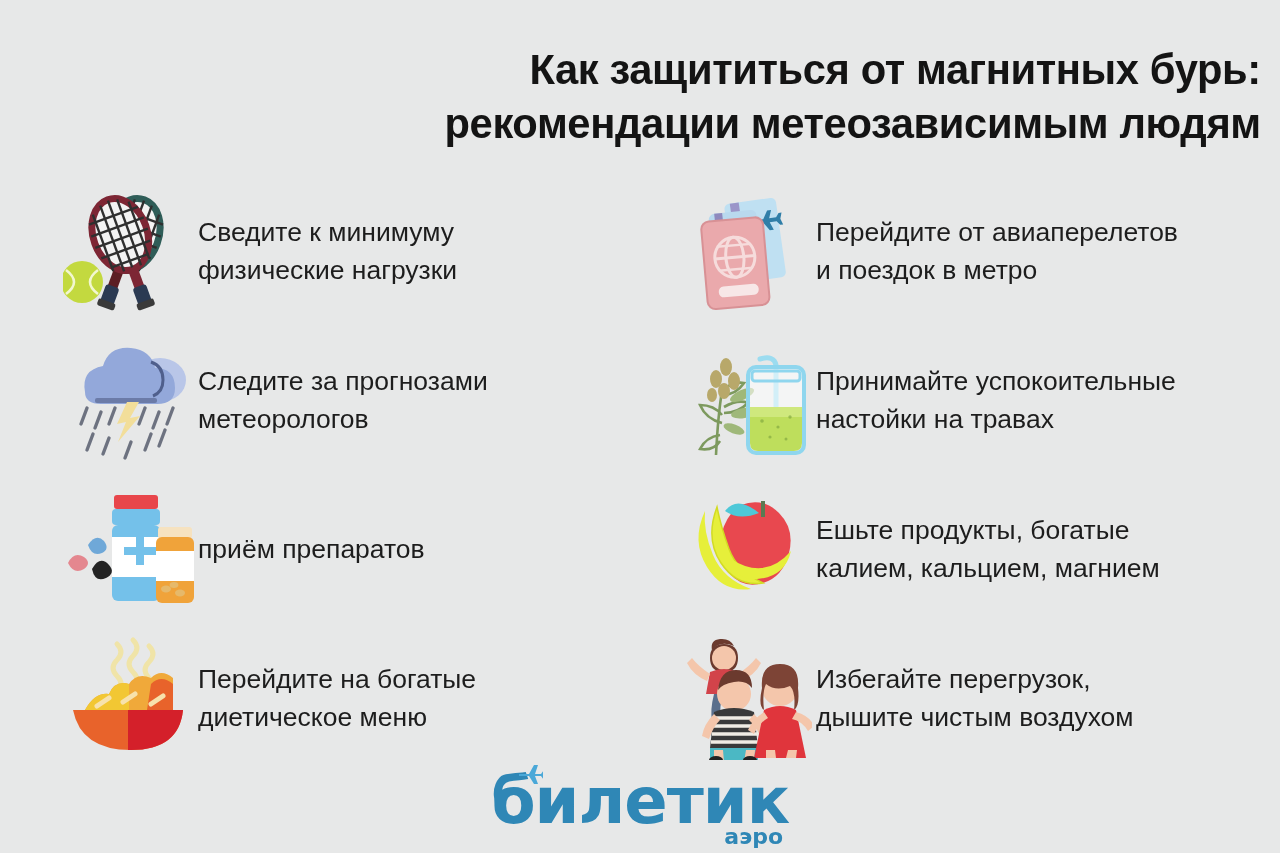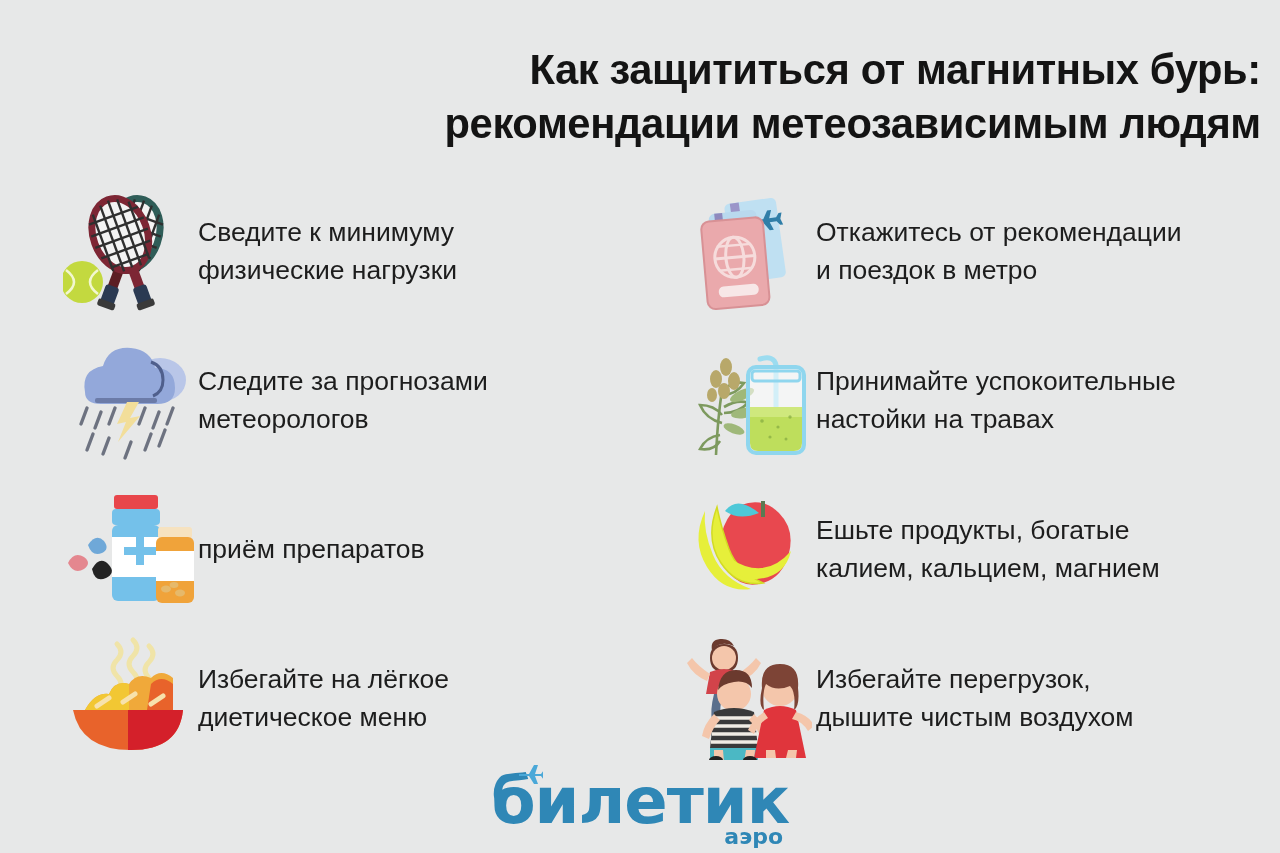--- a/index.html
+++ b/index.html
@@ -186,21 +186,21 @@
           <circle cx="53" cy="70" r="20" fill="none" stroke="#f6dcdc" stroke-width="3"></circle>
           <ellipse cx="53" cy="70" rx="9" ry="20" fill="none" stroke="#f6dcdc" stroke-width="3"></ellipse>
           <line x1="33" y1="70" x2="73" y2="70" stroke="#f6dcdc" stroke-width="3"></line>
           <line x1="36" y1="58" x2="70" y2="58" stroke="#f6dcdc" stroke-width="2.4"></line>
           <line x1="36" y1="82" x2="70" y2="82" stroke="#f6dcdc" stroke-width="2.4"></line>
           <rect x="34" y="98" width="40" height="11" rx="5" fill="#f7e7e7"></rect>
         </g>
       </svg>
     </div>
     <div class="tip-text">
-      <span class="l1">Откажитесь от рекомендации</span>
+      <span class="l1">Перейдите от авиаперелетов</span>
       <span class="l2">и поездок в метро</span>
     </div>
   </div>
 
   <div class="tip">
     <div class="tip-icon">
       <svg class="icon-svg" width="126" height="124" viewBox="0 0 126 124">
         <ellipse cx="95" cy="42" rx="26" ry="22" fill="#b9c6e8"></ellipse>
         <path d="M20 54 q-4 -22 18 -26 q6 -20 28 -18 q20 2 24 20 q20 0 20 20 q0 16 -18 16 l-56 0 q-16 0 -16 -12 z" fill="#93a8da"></path>
         <path d="M86 24 q12 4 12 18 q0 12 -10 16" fill="none" stroke="#4f5f8c" stroke-width="3"></path>
@@ -327,21 +327,21 @@
         <g stroke="#f7e2ac" stroke-width="5" stroke-linecap="round">
           <line x1="32" y1="70" x2="44" y2="62"></line>
           <line x1="58" y1="66" x2="70" y2="58"></line>
           <line x1="86" y1="68" x2="98" y2="60"></line>
         </g>
         <path d="M8 74 l110 0 q-4 40 -52 40 q-50 0 -58 -40 z" fill="#e8632b"></path>
         <path d="M63 74 l55 0 q-4 40 -52 40 q-2 0 -3 0 z" fill="#d4202a"></path>
       </svg>
     </div>
     <div class="tip-text">
-      <span class="l1">Избегайте на лёгкое</span>
+      <span class="l1">Перейдите на богатые</span>
       <span class="l2">диетическое меню</span>
     </div>
   </div>
 
   <div class="tip">
     <div class="tip-icon">
       <svg class="icon-svg" width="132" height="124" viewBox="0 0 132 124">
 
         <path d="M30 22 q0 -14 14 -14 q14 0 14 14 q0 14 -14 14 q-14 0 -14 -14 z" fill="#6b3a2e"></path>
         <circle cx="44" cy="22" r="12" fill="#f4c6ab"></circle>

